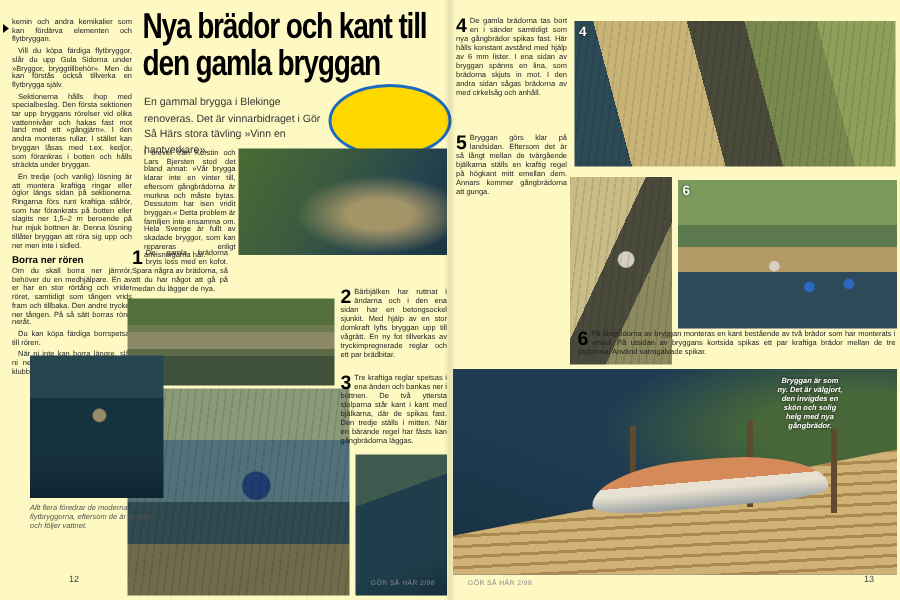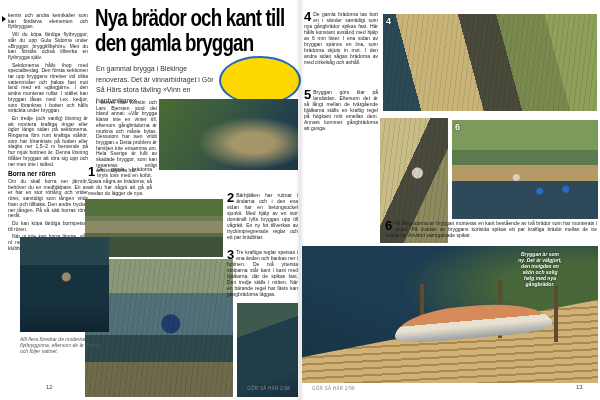--- a/index.html
+++ b/index.html
@@ -1,17 +1,17 @@
 <!DOCTYPE html>
 <html><head>
 <meta charset="utf-8">
 <style>
   html,body{margin:0;padding:0;background:#e9e9e9;}
   #spread{
-    position:relative;width:600px;height:400px;background:#ffffff;
+    position:relative;width:600px;height:400px;background:#fef9c3;
     font-family:"Liberation Sans",sans-serif;color:#111;overflow:hidden;
   }
   .abs{position:absolute;}
   
   .gutter{left:296px;top:0;width:8px;height:400px;
     background:linear-gradient(90deg,rgba(0,0,0,0),rgba(0,0,0,.10),rgba(0,0,0,0));}
   
   .col1{left:8px;top:13px;width:80px;font-size:5px;line-height:5.7px;
     text-align:justify;color:#222;}
   .col1 p{margin:0 0 2px 0;text-indent:4px;}

